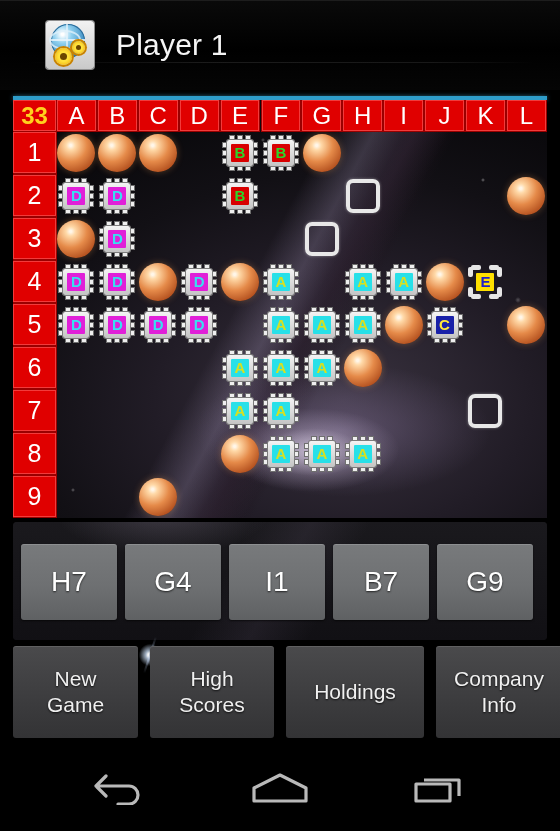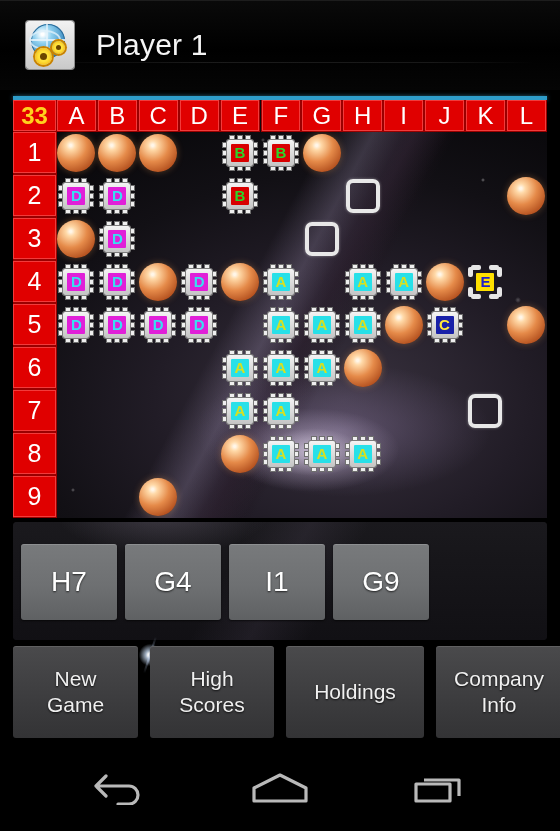--- a/index.html
+++ b/index.html
@@ -7,21 +7,21 @@
   body{width:560px;height:831px;overflow:hidden;
        font-family:"Liberation Sans",sans-serif;
        -webkit-font-smoothing:antialiased;}
 
   #app{position:relative;width:560px;height:831px;background:#000;}
 
   
   .titlebar{position:absolute;left:0;top:0;width:560px;height:90px;
             background:linear-gradient(#0a0a0a,#000 55%,#050505);
             box-shadow:inset 0 1px 0 #1d1d1d;}
-  .titlebar .inner{display:flex;align-items:center;height:90px;padding-left:26px;}
+  .titlebar .inner{display:flex;align-items:center;height:90px;padding-left:46px;}
   .appicon{width:48px;height:48px;position:relative;flex:0 0 auto;
            border-radius:3px;background:linear-gradient(#f2f2f2,#c9c9c9);
            box-shadow:0 0 0 1px #8e8e8e;overflow:hidden;}
   .appicon .globe{position:absolute;left:5px;top:3px;width:34px;height:34px;
            border-radius:50%;
            background:radial-gradient(circle at 34% 30%,#ffffff 4%,#8fd0ef 28%,#2d7fb8 78%,#1b5d8e 100%);
            box-shadow:inset 0 0 0 1px #2c6c9a;}
   .appicon .globe:before{content:"";position:absolute;left:0;top:15px;width:34px;height:2px;background:#e8f4fb;opacity:.85;}
   .appicon .globe:after{content:"";position:absolute;left:15px;top:0;width:2px;height:34px;background:#e8f4fb;opacity:.7;}
   .appicon .ring{position:absolute;left:3px;top:9px;width:28px;height:16px;
@@ -772,20 +772,21 @@
         </div>
       </div>
   </div>
 
   <div id="rack">
     <div class="rackbg"></div>
     <div class="rack-row" id="rack-row">
         <div class="tile-btn">H7</div>
         <div class="tile-btn">G4</div>
         <div class="tile-btn">I1</div>
+        <div class="tile-btn">B7</div>
         <div class="tile-btn">G9</div>
       </div>
   </div>
 
   <div id="actions">
     <div class="starflare"></div>
     <div class="wrap" id="actions-wrap">
         <div class="act-btn w1" style="white-space: pre-line;">New
 Game</div>
         <div class="act-btn w2" style="white-space: pre-line;">High

